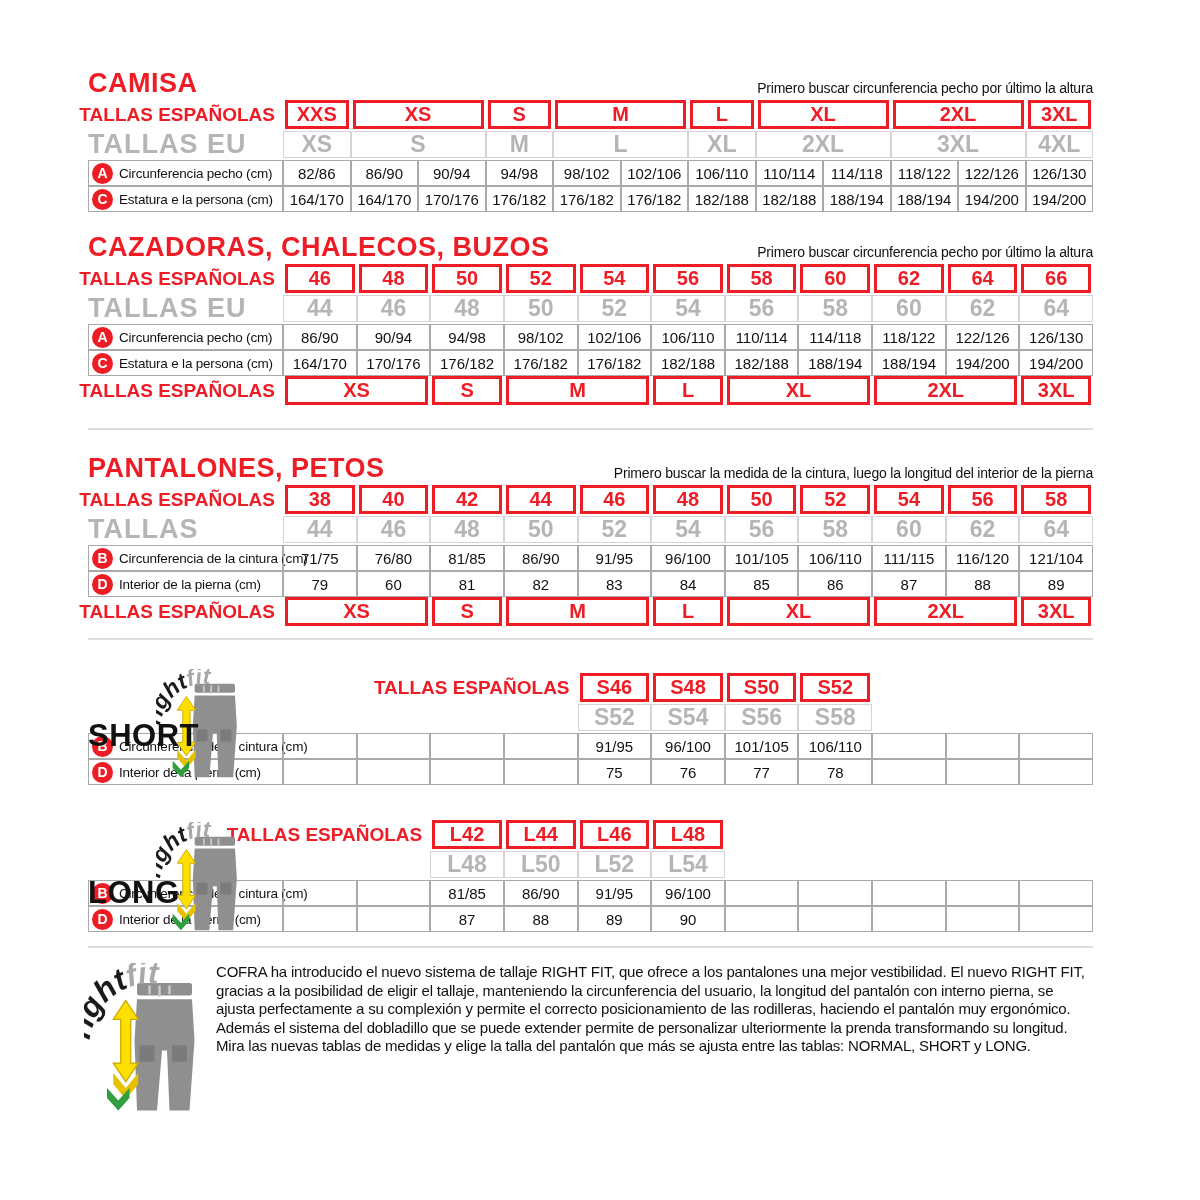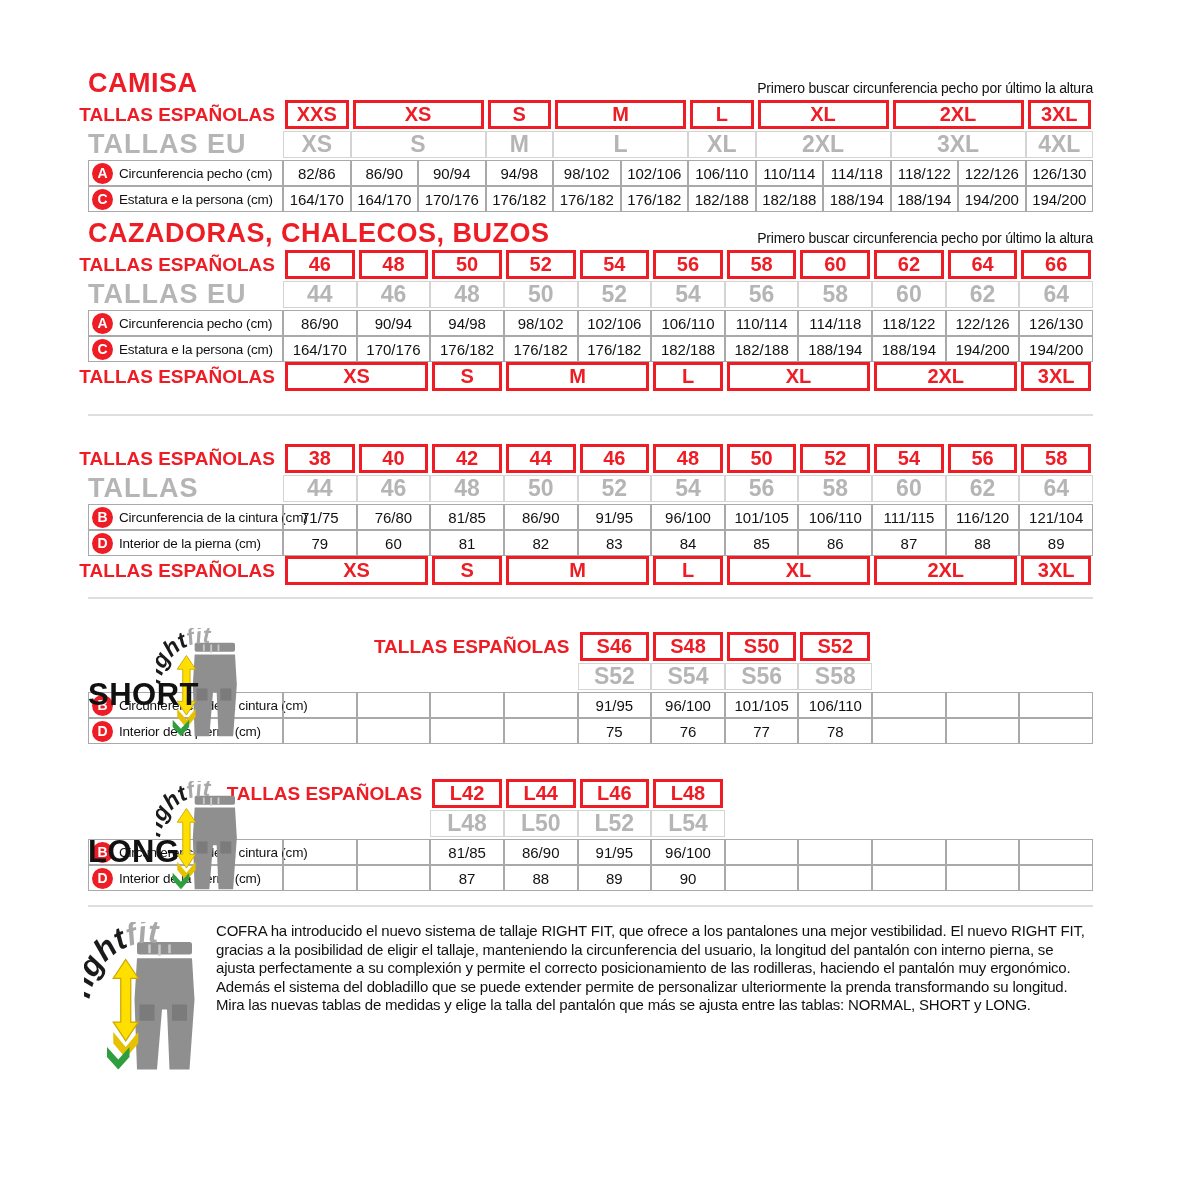--- a/index.html
+++ b/index.html
@@ -22,21 +22,21 @@
              display:flex;align-items:center;justify-content:center;margin:2px 0}
   .lab-cell{border:1px solid var(--line);display:flex;align-items:center;gap:6px;
             padding-left:3px;font-size:13.5px;letter-spacing:-0.2px;white-space:nowrap}
   .badge{width:21px;height:21px;border-radius:50%;background:var(--red);color:#fff;font-weight:800;
          font-size:14px;display:flex;align-items:center;justify-content:center;flex:none}
   .d-cell{border:1px solid var(--line);display:flex;align-items:center;justify-content:center;font-size:15px}
   .sep{height:2px;background:#dedede}
   .sep1{margin-top:23px}
   .sep2{margin-top:12px}
   .sep3{margin-top:14px}
-  .sec2{margin-top:8px}
+  .sec2{margin-top:22px}
   .sec3{margin-top:25px}
   .rf-sec{position:relative}
   .rf-short{margin-top:12px}
   .rf-long{margin-top:24px}
   .rf-short .grid{margin-top:33px}
   .rf-long .grid{margin-top:35px}
   .side-word{position:absolute;left:0;font-size:31px;font-weight:800;letter-spacing:.5px;color:#111}
   .rf-short .side-word{top:45px}
   .rf-long .side-word{top:55px}
   .logo-sm{position:absolute;width:92px;height:110px}
@@ -180,20 +180,22 @@
         <div class="red-box" style="grid-column: span 2;">XL</div>
         <div class="red-box" style="grid-column: span 2;">2XL</div>
         <div class="red-box">3XL</div>
       </div>
   </section>
 
   <div class="sep sep1"></div>
 
   <section class="sec sec3">
     <div class="thead">
+      <h2 class="title">PANTALONES, PETOS</h2>
+      <div class="note">Primero buscar la medida de la cintura, luego la longitud del interior de la pierna</div>
     </div>
     <div class="grid" style="grid-template-columns: 195px repeat(11, 1fr);">
         <div class="red-label" style="grid-column: 1 / span 1;">TALLAS ESPAÑOLAS</div>
         <div class="red-box" style="grid-column: 2 / span 1;">38</div>
         <div class="red-box">40</div>
         <div class="red-box">42</div>
         <div class="red-box">44</div>
         <div class="red-box">46</div>
         <div class="red-box">48</div>
         <div class="red-box">50</div>

